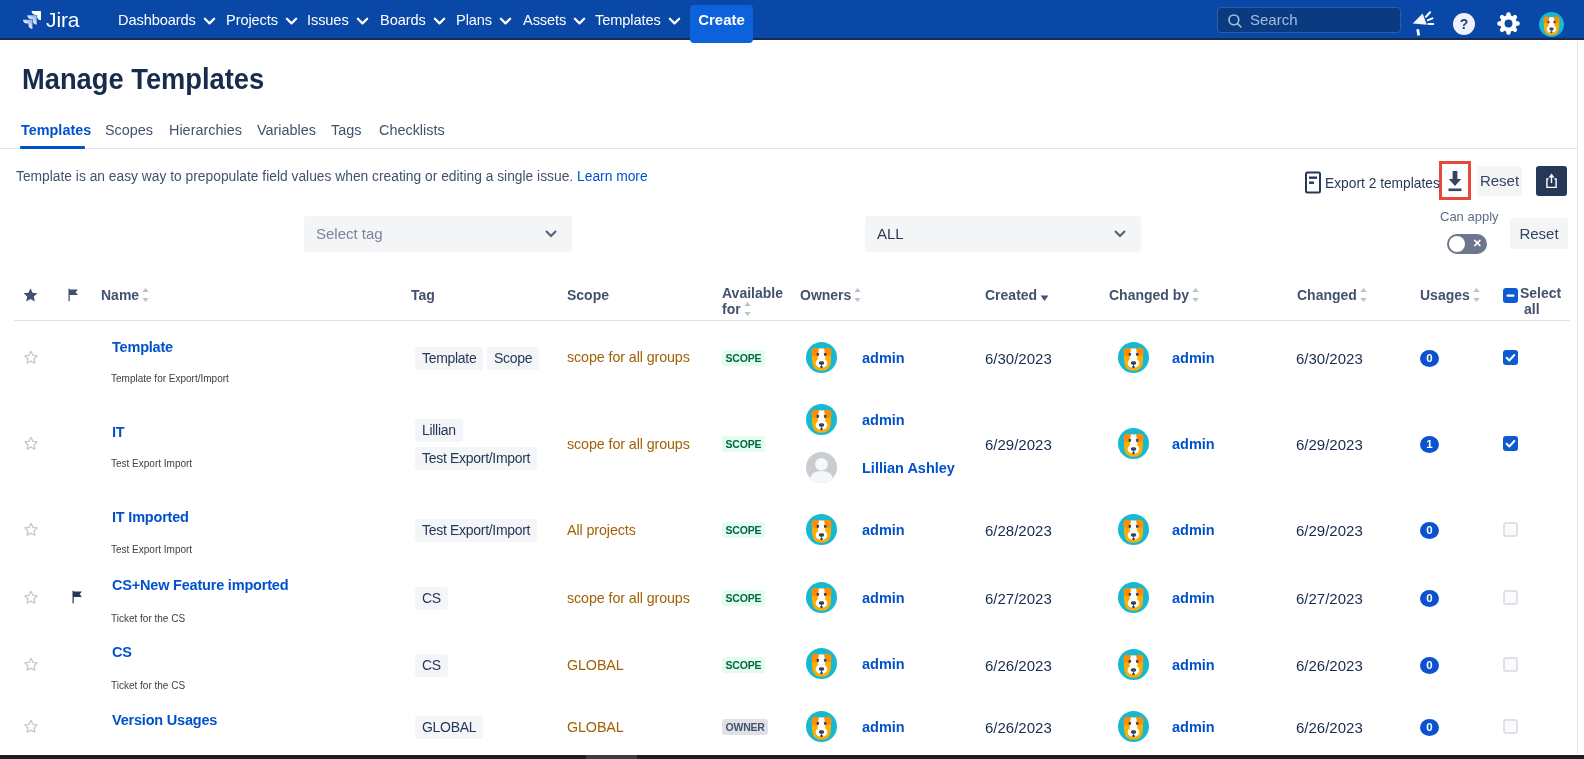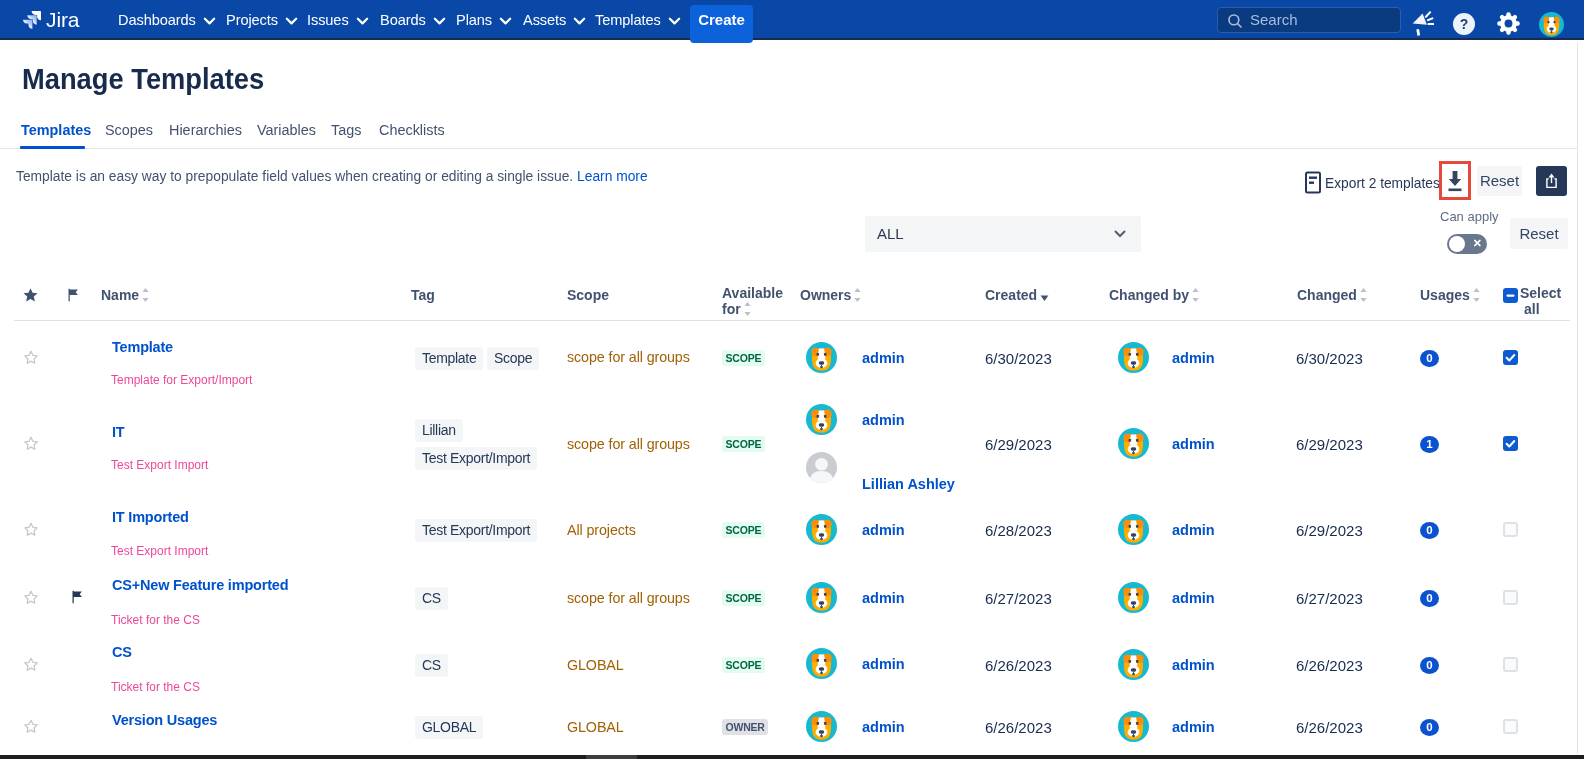--- a/index.html
+++ b/index.html
@@ -54,21 +54,21 @@
   background:#fff; border-radius:50%; }
 #toggle .x { position:absolute; right:5px; top:3px; color:#fff; font-size:11px; font-weight:700; }
 #resetBtn { left:1510px; top:218px; width:58px; height:31px; line-height:31px; }
 
 
 .th { position:absolute; top:287px; font-size:14px; font-weight:700; color:#42526e; }
 #hdrline { position:absolute; left:14px; top:320px; width:1556px; height:1px; background:#dfe1e6; }
 
 
 .title { position:absolute; font-size:14.5px; font-weight:700; letter-spacing:-0.2px; color:#0052cc; }
-.sub { position:absolute; font-size:12px; color:#ec4899; }
+.sub { position:absolute; font-size:10px; color:#404040; }
 .chip { position:absolute; background:#f4f5f7; border-radius:3px; height:23px;
   line-height:23px; padding:0 7px; font-size:14px; letter-spacing:-0.3px; color:#253858; }
 .scopetxt { position:absolute; font-size:14.3px; letter-spacing:-0.1px; color:#a16207; }
 .badge { position:absolute; height:16px; line-height:17px; border-radius:3px;
   padding:0 3.5px; font-size:10.5px; font-weight:700; letter-spacing:-0.2px; }
 .badge.green { background:#e3fcef; color:#006644; }
 .badge.grey { background:#dfe1e6; color:#42526e; }
 .owner { position:absolute; font-size:14.5px; font-weight:700; color:#0052cc; }
 .date { position:absolute; font-size:15px; color:#172b4d;text-align:center; }
 .usage { position:absolute; width:19px; height:17px; border-radius:50%;
@@ -203,20 +203,24 @@
 </div>
 <div class="btn" id="clearBtn">Reset</div>
 <div id="shareBtn">
   <svg style="position:absolute;left:7px;top:6px" width="17" height="18" viewBox="0 0 24 24">
     <path fill="none" stroke="#fff" stroke-width="2" d="M8 9H5.5v12h13V9H16"></path>
     <path fill="#fff" d="M11 6h2v9h-2z"></path>
     <path fill="#fff" d="M12 1.5 16.2 7H7.8z"></path>
   </svg>
 </div>
 
+<div class="filter" style="left:304px; width:268px;">Select tag
+  <span class="fchev"><svg width="14" height="36" viewBox="0 0 14 36">
+          <path fill="none" stroke="#505f79" stroke-width="2" d="m2 15 5 5 5-5"></path>
+        </svg></span></div>
 <div class="filter" style="left:865px; width:276px; color:#2e3a52;">ALL
   <span class="fchev"><svg width="14" height="36" viewBox="0 0 14 36">
           <path fill="none" stroke="#505f79" stroke-width="2" d="m2 15 5 5 5-5"></path>
         </svg></span></div>
 <div id="canApplyLbl">Can apply</div>
 <div id="toggle">
       <span class="knob"></span>
       <span class="x">✕</span>
     </div>
 <div class="btn" id="resetBtn">Reset</div>
@@ -328,21 +332,21 @@
   <rect x="16.5" y="24.7" width="7" height="4.7" rx="2.3" fill="#344563"></rect>
   <rect x="19.4" y="29.2" width="1.2" height="2.6" fill="#344563"></rect>
   <ellipse cx="20" cy="32.4" rx="1.9" ry="1.5" fill="#344563"></ellipse>
       </svg>
       <div class="owner" style="left:862px;top:412px">admin</div>
       <svg class="avatar" style="left:806px;top:451.5px" viewBox="0 0 40 40">
   <circle cx="20" cy="20" r="20" fill="#c9ccd1"></circle>
   <circle cx="20" cy="15.8" r="8.2" fill="#f6f7f8"></circle>
   <path d="M4.5 36.5 Q6.5 24.5 20 24.5 Q33.5 24.5 35.5 36.5 Q28 40 20 40 Q12 40 4.5 36.5 Z" fill="#f6f7f8"></path>
       </svg>
-      <div class="owner" style="left:862px;top:476px">Lillian Ashley</div>
+      <div class="owner" style="left:862px;top:460px">Lillian Ashley</div>
       <div class="date" style="left:985px;top:436px">6/29/2023</div>
       <svg class="avatar" style="left:1118px;top:428px" viewBox="0 0 40 40">
   <circle cx="20" cy="20" r="20" fill="#17b9d1"></circle>
   <path d="M13 8.5 H27 Q31.5 8.5 31.9 13 L32.3 20 Q32.6 30 28.5 34.2 Q25.5 37.2 20 37.2 Q14.5 37.2 11.5 34.2 Q7.4 30 7.7 20 L8.1 13 Q8.5 8.5 13 8.5 Z" fill="#ffab00"></path>
   <path d="M7 15.2 Q5.8 8.9 10.9 7 L16.9 8.3 L15.3 18.4 Q9.6 19 7 15.2 Z" fill="#fb8e09"></path>
   <path d="M33 15.2 Q34.2 8.9 29.1 7 L23.1 8.3 L24.7 18.4 Q30.4 19 33 15.2 Z" fill="#fb8e09"></path>
   <path d="M16.6 8.4 h6.8 l1.7 13.1 h-10.2 z" fill="#ffffff"></path>
   <ellipse cx="20" cy="27.2" rx="7.6" ry="6.3" fill="#ffffff"></ellipse>
   <rect x="13.7" y="14.3" width="3.1" height="3.5" rx="0.6" fill="#344563"></rect>
   <rect x="23.2" y="14.3" width="3.1" height="3.5" rx="0.6" fill="#344563"></rect>

